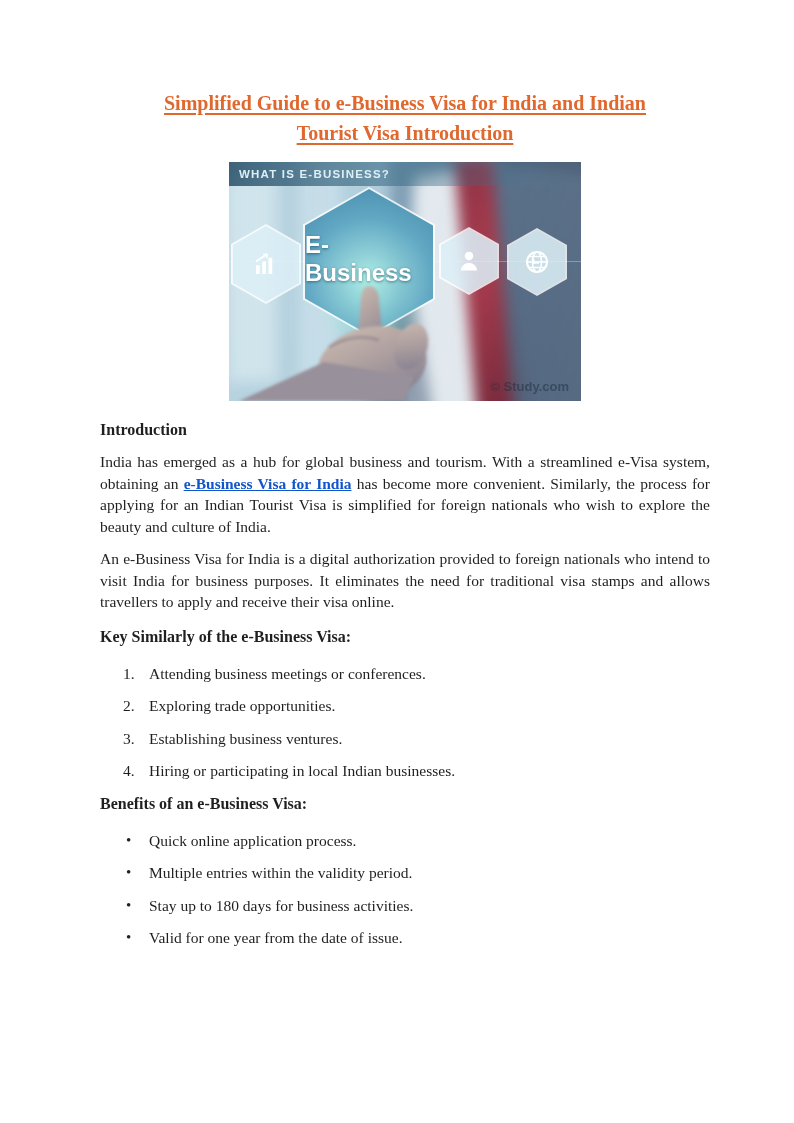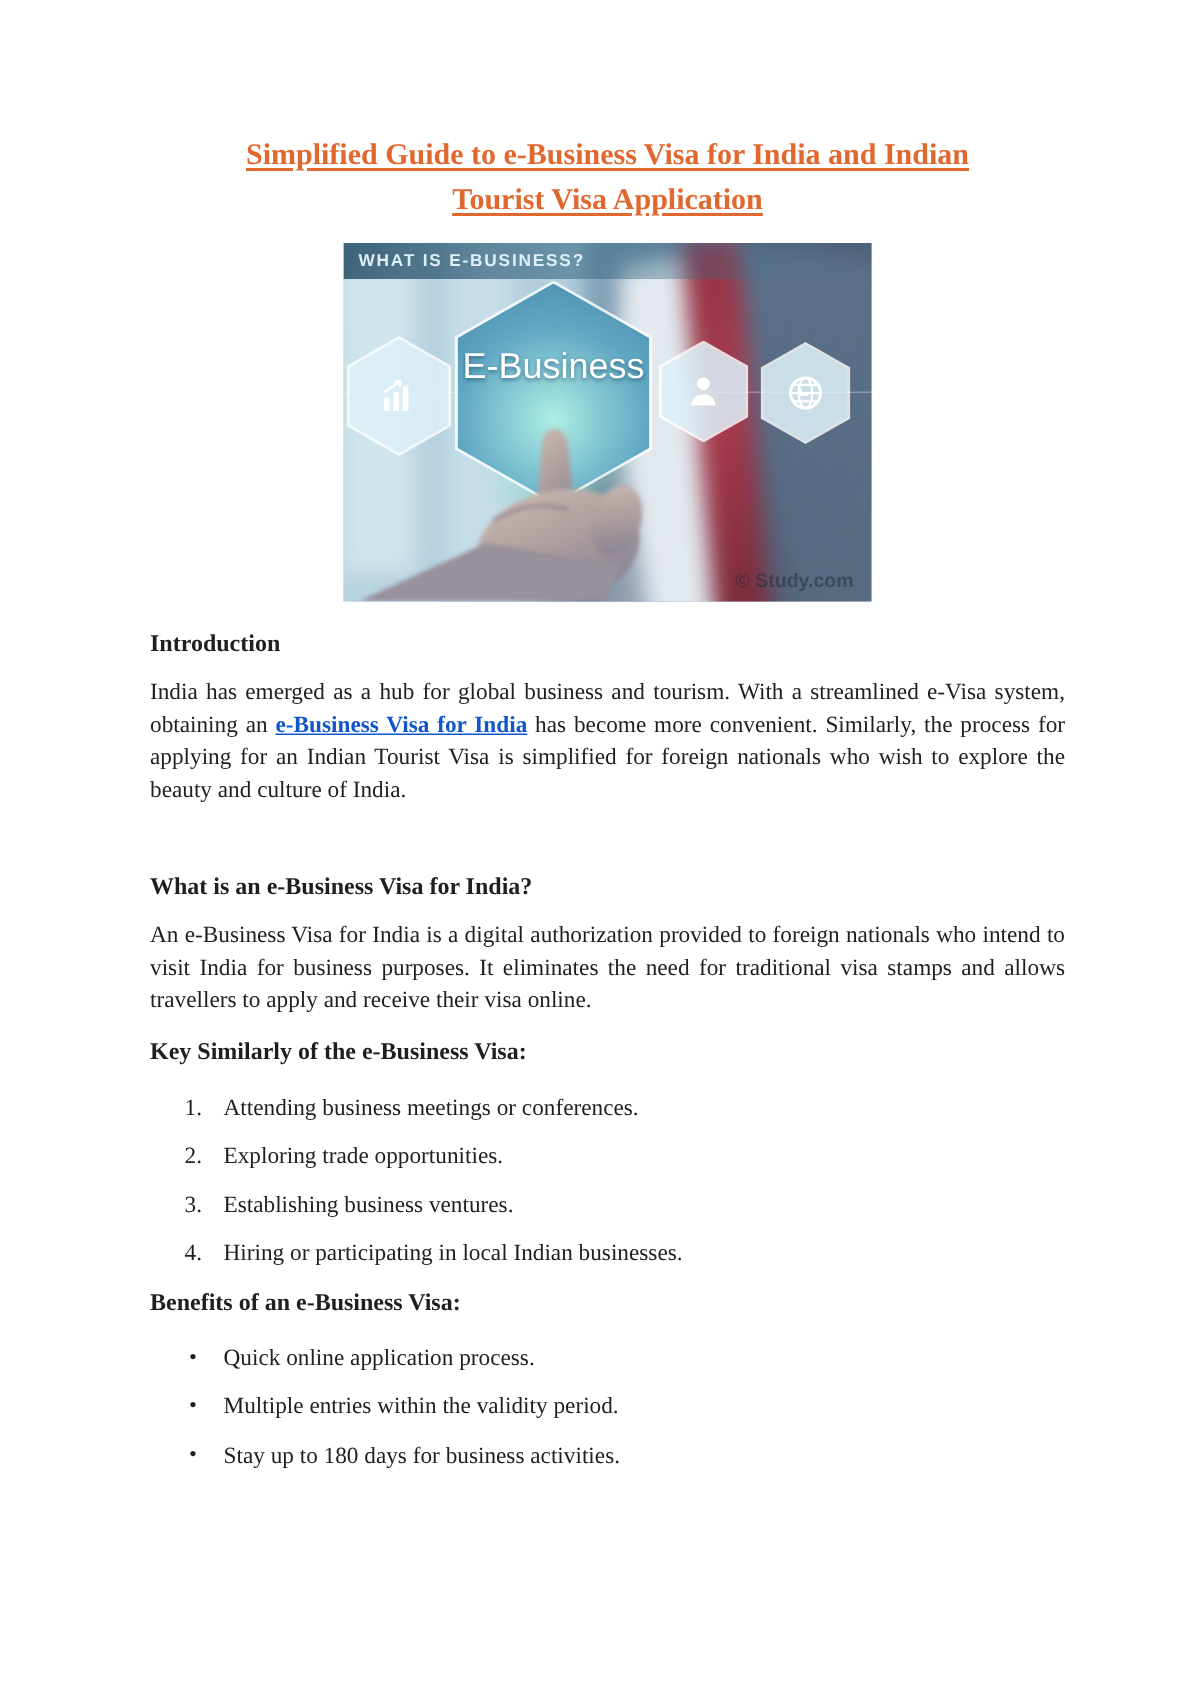--- a/index.html
+++ b/index.html
@@ -48,21 +48,21 @@
   }
   .hex { background:rgba(255,255,255,.8); }
   .hex-big { left:74px; top:25px; width:132px; height:150px; }
   .hex-big .hex-fill {
     background:radial-gradient(circle at 50% 62%, rgba(125,230,214,.55) 0%, rgba(82,160,190,.9) 55%, rgba(58,130,165,.95) 100%);
     align-items:flex-start;
   }
   .hex-big .hex-label {
     margin-top:42px;
     font-family:"Liberation Sans",sans-serif;
-    font-size:24px; font-weight:normal; color:#ffffff;
+    font-size:24px; font-weight:bold; color:#ffffff;
     text-shadow:0 1px 3px rgba(0,50,75,.55);
   }
   .hex-sm { width:60px; height:68px; }
   .hex-chart { left:2px;  top:62px; width:70px; height:80px; }
   .hex-person{ left:210px; top:65px; }
   .hex-globe { left:278px; top:66px; }
   .hex-pie   { left:352px; top:66px; }
   .hex-sm svg, .hex-chart svg { width:30px; height:30px; }
   .connector { position:absolute; left:0; right:0; top:99px; height:1px; background:rgba(255,255,255,.3); }
   .glow {
@@ -98,21 +98,21 @@
     position:absolute; left:-23px; font-size:15px;
   }
 </style>
 </head>
 <body>
 
 <div class="page">
 
   <h1 class="doc-title">
     <span>Simplified Guide to e-Business Visa for India and Indian</span><br>
-    <span>Tourist Visa Application</span>
+    <span>Tourist Visa Introduction</span>
   </h1>
 
   <div class="hero">
     <svg class="hero-photo" viewBox="0 0 468 279" preserveAspectRatio="none">
       <defs>
         <linearGradient id="tieGrad" x1="0" y1="0" x2="0.3" y2="1">
           <stop offset="0" stop-color="#8e3346"></stop>
           <stop offset="0.5" stop-color="#a83c4e"></stop>
           <stop offset="1" stop-color="#7c2c3e"></stop>
         </linearGradient>
@@ -209,31 +209,31 @@
 
       <path d="M100 185 Q125 170 150 178" stroke="#887f88" stroke-width="3" fill="none" opacity="0.6"></path>
     </svg>
 
     <div class="watermark">© Study.com</div>
   </div>
 
   <h2>Introduction</h2>
   <p class="body"><span>India has emerged as a hub for global business and tourism. With a streamlined e-Visa system, obtaining an </span><a class="doclink" href="#">e-Business Visa for India</a><span> has become more convenient. Similarly, the process for applying for an Indian Tourist Visa is simplified for foreign nationals who wish to explore the beauty and culture of India.</span></p>
 
-  <h2 class="gap-lg">What is an e-Business Visa for India?</h2>
   <p class="body">An e-Business Visa for India is a digital authorization provided to foreign nationals who intend to visit India for business purposes. It eliminates the need for traditional visa stamps and allows travellers to apply and receive their visa online.</p>
 
   <h2 class="gap-md">Key Similarly of the e-Business Visa:</h2>
   <ol class="numlist">
     <li>Attending business meetings or conferences.</li>
     <li>Exploring trade opportunities.</li>
     <li>Establishing business ventures.</li>
     <li>Hiring or participating in local Indian businesses.</li>
   </ol>
 
   <h2>Benefits of an e-Business Visa:</h2>
   <ul class="bullist">
     <li>Quick online application process.</li>
     <li>Multiple entries within the validity period.</li>
     <li>Stay up to 180 days for business activities.</li>
+    <li>Valid for one year from the date of issue.</li>
   </ul>
 
 </div>
 
 </body></html>

